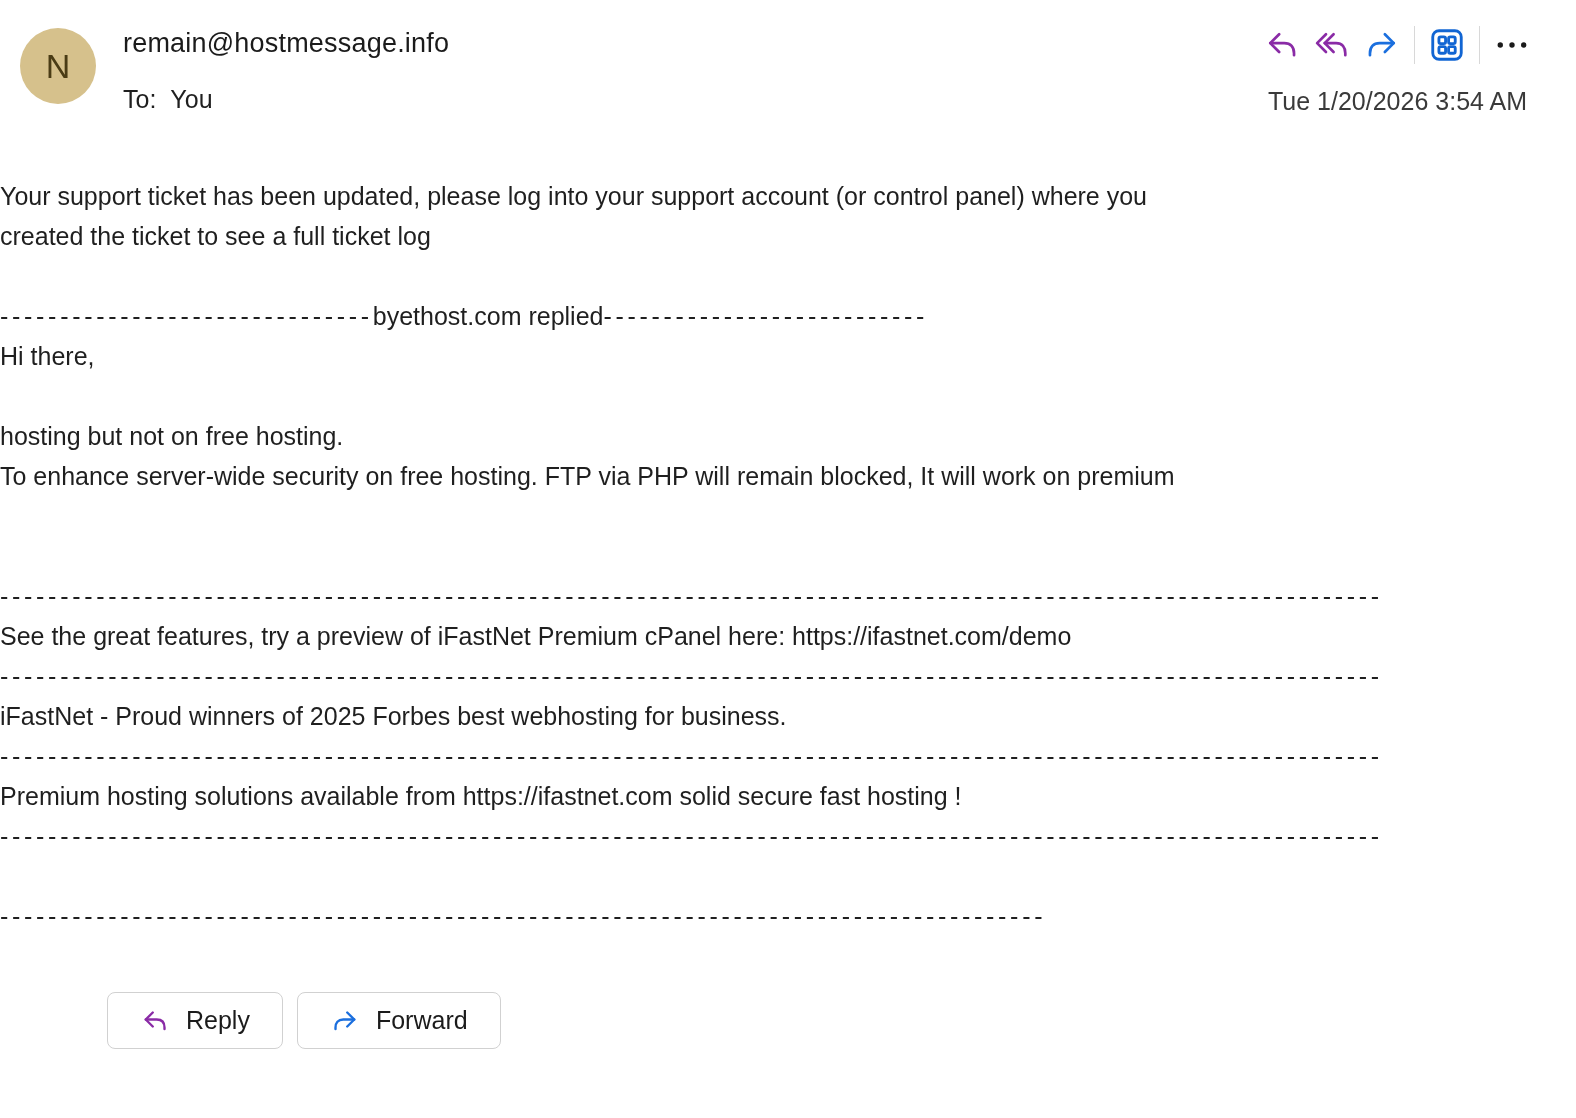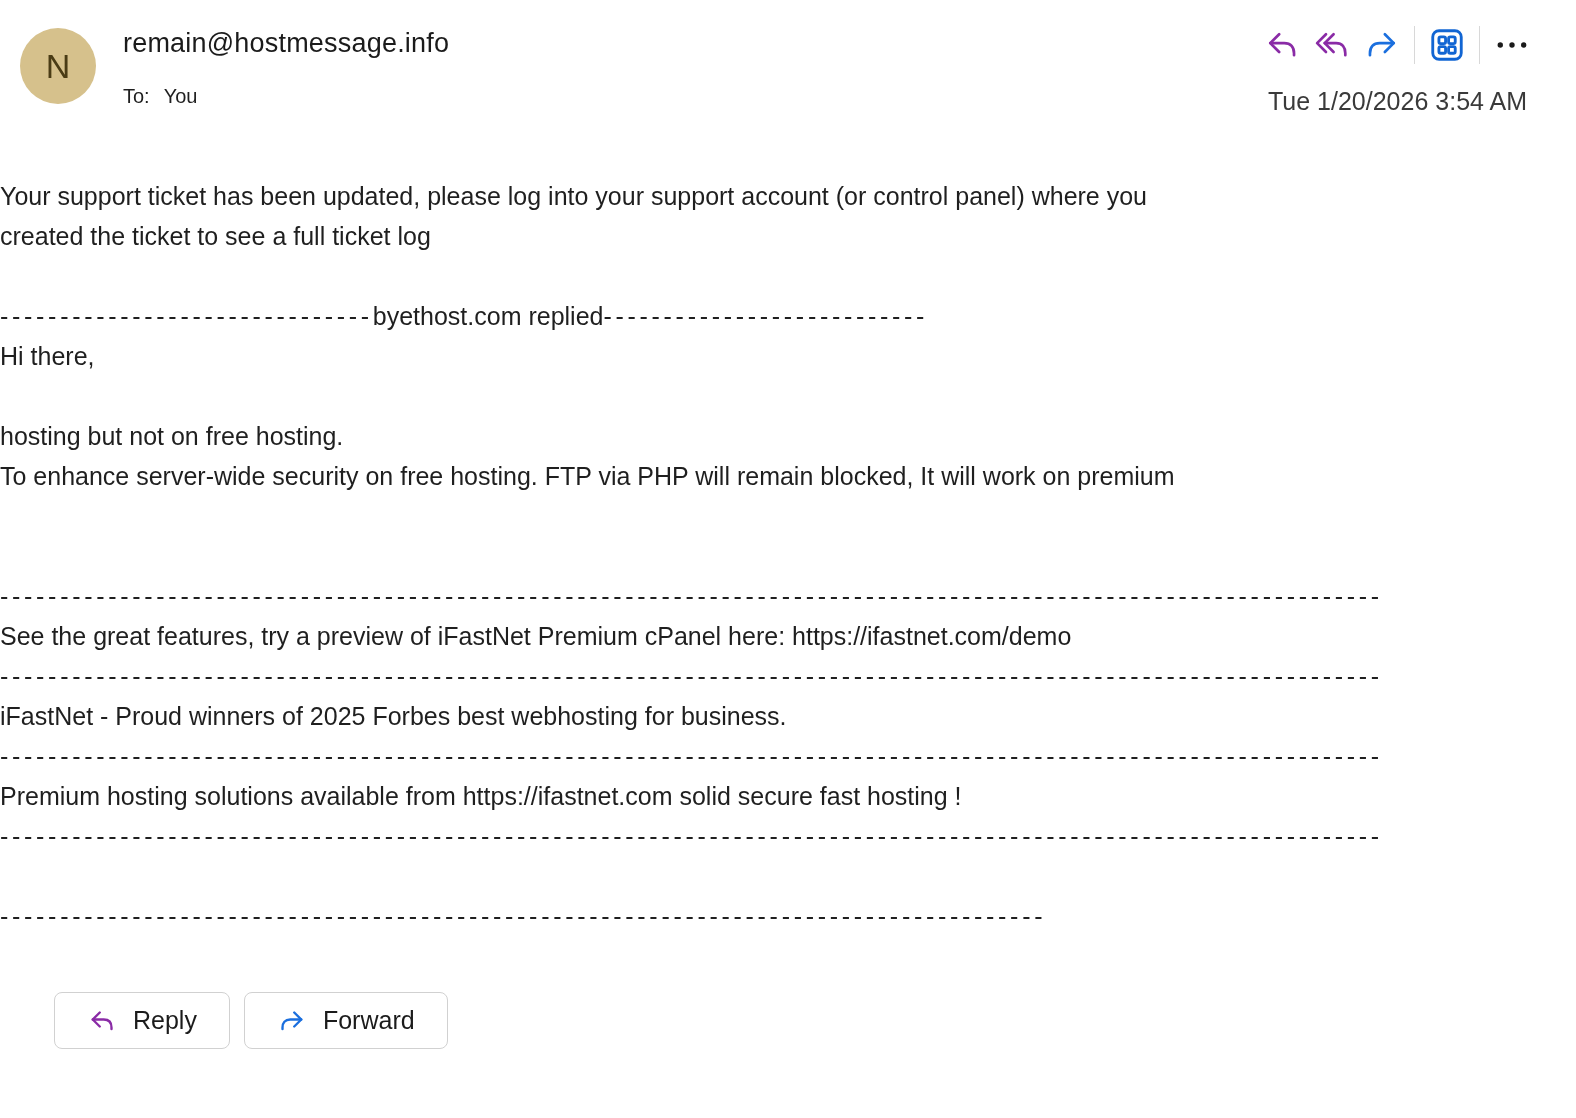--- a/index.html
+++ b/index.html
@@ -18,21 +18,21 @@
     background: #d6c18c;
     display: flex; align-items: center; justify-content: center;
     font-size: 34px; color: #4a3c15; cursor: default;
   }
   .sender {
     position: absolute; left: 123px; top: 28px;
     font-size: 27px; color: #1b1b1b; letter-spacing: 0.2px;
   }
   .to-line {
     position: absolute; left: 123px; top: 85px;
-    font-size: 20px; color: #1f1f1f;
+    font-size: 25px; color: #1f1f1f;
   }
   .to-line .to-label { margin-right: 14px; }
   .date {
     position: absolute; right: 49px; top: 87px;
     font-size: 25px; color: #3a3a3a;
   }
   .toolbar {
     position: absolute; right: 44px; top: 24px;
     display: flex; align-items: center;
   }
@@ -51,21 +51,21 @@
     padding-right: 72px;
   }
   .line {
     height: 40px; line-height: 40px;
     font-size: 25px; color: #1f1f1f;
     white-space: nowrap; overflow: hidden;
   }
   .dash { letter-spacing: 3.7px; }
   
   .footer {
-    margin-top: 56px; margin-left: 54px;
+    margin-top: 56px; margin-left: 107px;
     display: flex; gap: 14px;
   }
   .action-btn {
     display: flex; align-items: center; justify-content: center;
     gap: 16px;
     height: 57px; padding: 0 32px;
     background: #ffffff;
     border: 1px solid #d1d1d1; border-radius: 8px;
     font-size: 25px; color: #1b1b1b;
     font-family: "Liberation Sans", "DejaVu Sans", sans-serif;

